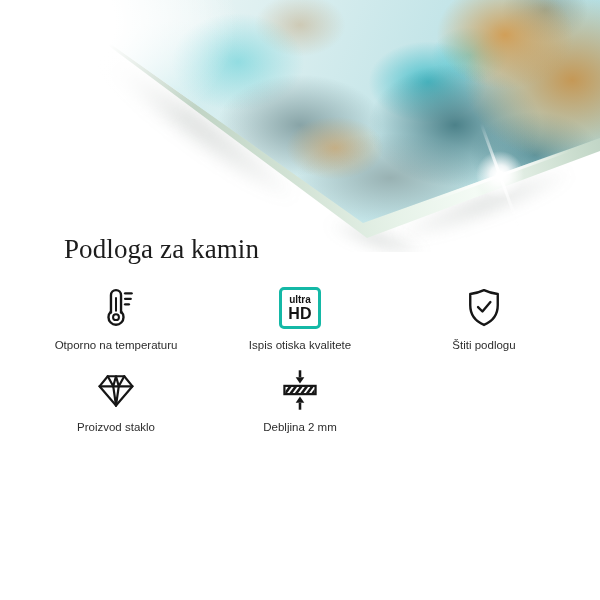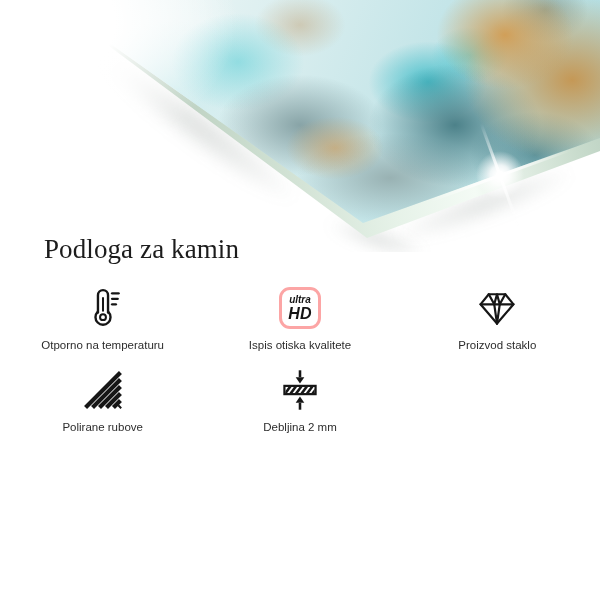--- a/index.html
+++ b/index.html
@@ -46,34 +46,34 @@
       radial-gradient(290px 200px at 28px 22px,#ffffff 30%,rgba(255,255,255,0) 72%),
       linear-gradient(101deg,#ffffff 1%,rgba(255,255,255,0) 20%);}
   .flare{position:absolute;left:0;top:0;pointer-events:none;}
   .flare-glow{position:absolute;left:468px;top:143px;width:64px;height:64px;border-radius:50%;
     background:radial-gradient(closest-side,rgba(255,255,255,1) 0%,rgba(255,255,255,0.85) 30%,rgba(255,255,255,0) 75%);}
   .flare-ray{position:absolute;background:linear-gradient(to right,rgba(255,255,255,0),#ffffff 50%,rgba(255,255,255,0));filter:blur(0.6px);}
   .flare-ray-1{left:425px;top:173.5px;width:150px;height:3px;transform:rotate(-20deg);}
   .flare-ray-2{left:445px;top:173.5px;width:110px;height:3px;transform:rotate(70deg);}
   .flare-dot{position:absolute;left:496px;top:171px;width:8px;height:8px;border-radius:50%;background:#fff;box-shadow:0 0 6px 3px rgba(255,255,255,0.9);}
   
-  .content{position:relative;padding:0 44px;margin-top:-20px;}
+  .content{position:relative;padding:0 64px;margin-top:-20px;}
   .page-title{font-family:"Liberation Serif", serif;font-weight:400;
     font-size:27px;line-height:35px;color:#1c1c1c;margin:0;letter-spacing:0.1px;}
   .description{margin:13px 0 0 0;max-width:525px;font-size:13.6px;line-height:25.5px;color:#333;}
   
   .features{display:grid;grid-template-columns:repeat(3,1fr);row-gap:16px;margin:18px -40px 0 -40px;}
   .feature{display:flex;flex-direction:column;align-items:center;}
   .feature-icon{height:46px;display:flex;align-items:center;justify-content:center;color:#161616;}
   .feature-icon svg{display:block;}
   .feature-label{margin-top:8px;font-size:11.5px;color:#2d2d2d;white-space:nowrap;}
   
-  .uhd-box{width:42px;height:42px;border:3px solid #fca5a5;border-radius:11px;
+  .uhd-box{width:42px;height:42px;border:3px solid #14b8a6;border-radius:5px;
     display:flex;flex-direction:column;align-items:center;justify-content:center;
-    font-family:"Liberation Sans", sans-serif;color:#141414;box-sizing:border-box;font-style:italic;}
+    font-family:"Liberation Sans", sans-serif;color:#141414;box-sizing:border-box;}
   .uhd-top{font-size:10px;font-weight:700;line-height:10px;}
   .uhd-bottom{font-size:16px;font-weight:700;line-height:17px;letter-spacing:0.3px;}
 </style>
 </head>
 <body>
 
 <div class="hero">
   <div class="shadow shadow-left"></div>
   <div class="shadow shadow-right"></div>
   <div class="shadow shadow-corner"></div>
@@ -113,47 +113,43 @@
     <div class="feature">
       <div class="feature-icon">
         <div class="uhd-box">
           <div class="uhd-top">ultra</div>
           <div class="uhd-bottom">HD</div>
         </div>
       </div>
       <div class="feature-label">Ispis otiska kvalitete</div>
     </div>
 
+    <div class="feature">
+      <div class="feature-icon">
+        <svg width="44" height="46" viewBox="0 0 48 48" fill="none" stroke="#161616" stroke-width="2.6" stroke-linecap="round" stroke-linejoin="round">
+          <path d="M24 4.5 C29 6.9 34 8.1 39 8.7 V21 C39 31.5 32.8 38.7 24 42.5 C15.2 38.7 9 31.5 9 21 V8.7 C14 8.1 19 6.9 24 4.5 Z"></path>
+          <polyline points="17.5,23 22.3,27.8 31,17.5"></polyline>
+        </svg>
+      </div>
+      <div class="feature-label">Štiti podlogu</div>
+    </div>
 
     <div class="feature">
       <div class="feature-icon">
         <svg width="44" height="46" viewBox="0 0 48 48" fill="none" stroke="#161616" stroke-width="2.4" stroke-linecap="round" stroke-linejoin="round">
           <path d="M15 9 H33 L42 20 L24 41 L6 20 Z"></path>
           <path d="M6 20 H42"></path>
           <path d="M15 9 L21 20 L24 41"></path>
           <path d="M33 9 L27 20 L24 41"></path>
           <path d="M21 20 L24 9 L27 20"></path>
         </svg>
       </div>
       <div class="feature-label">Proizvod staklo</div>
     </div>
 
-    <div class="feature">
-      <div class="feature-icon">
-        <svg width="44" height="46" viewBox="0 0 48 48" stroke="#161616" stroke-width="4.6" stroke-linecap="butt">
-          <line x1="5" y1="43" x2="43" y2="5"></line>
-          <line x1="12.6" y1="43" x2="43" y2="12.6"></line>
-          <line x1="20.2" y1="43" x2="43" y2="20.2"></line>
-          <line x1="27.8" y1="43" x2="43" y2="27.8"></line>
-          <line x1="35.4" y1="43" x2="43" y2="35.4"></line>
-          <line x1="41.5" y1="43" x2="43" y2="41.5"></line>
-        </svg>
-      </div>
-      <div class="feature-label">Polirane rubove</div>
-    </div>
 
     <div class="feature">
       <div class="feature-icon">
         <svg width="44" height="46" viewBox="0 0 48 48" fill="none">
           <defs>
               <clipPath id="barclip">
                 <rect x="8" y="20.5" width="32" height="7"></rect>
               </clipPath>
             </defs>
           <rect x="7" y="19.5" width="34" height="9" stroke="#161616" stroke-width="2.4"></rect>

